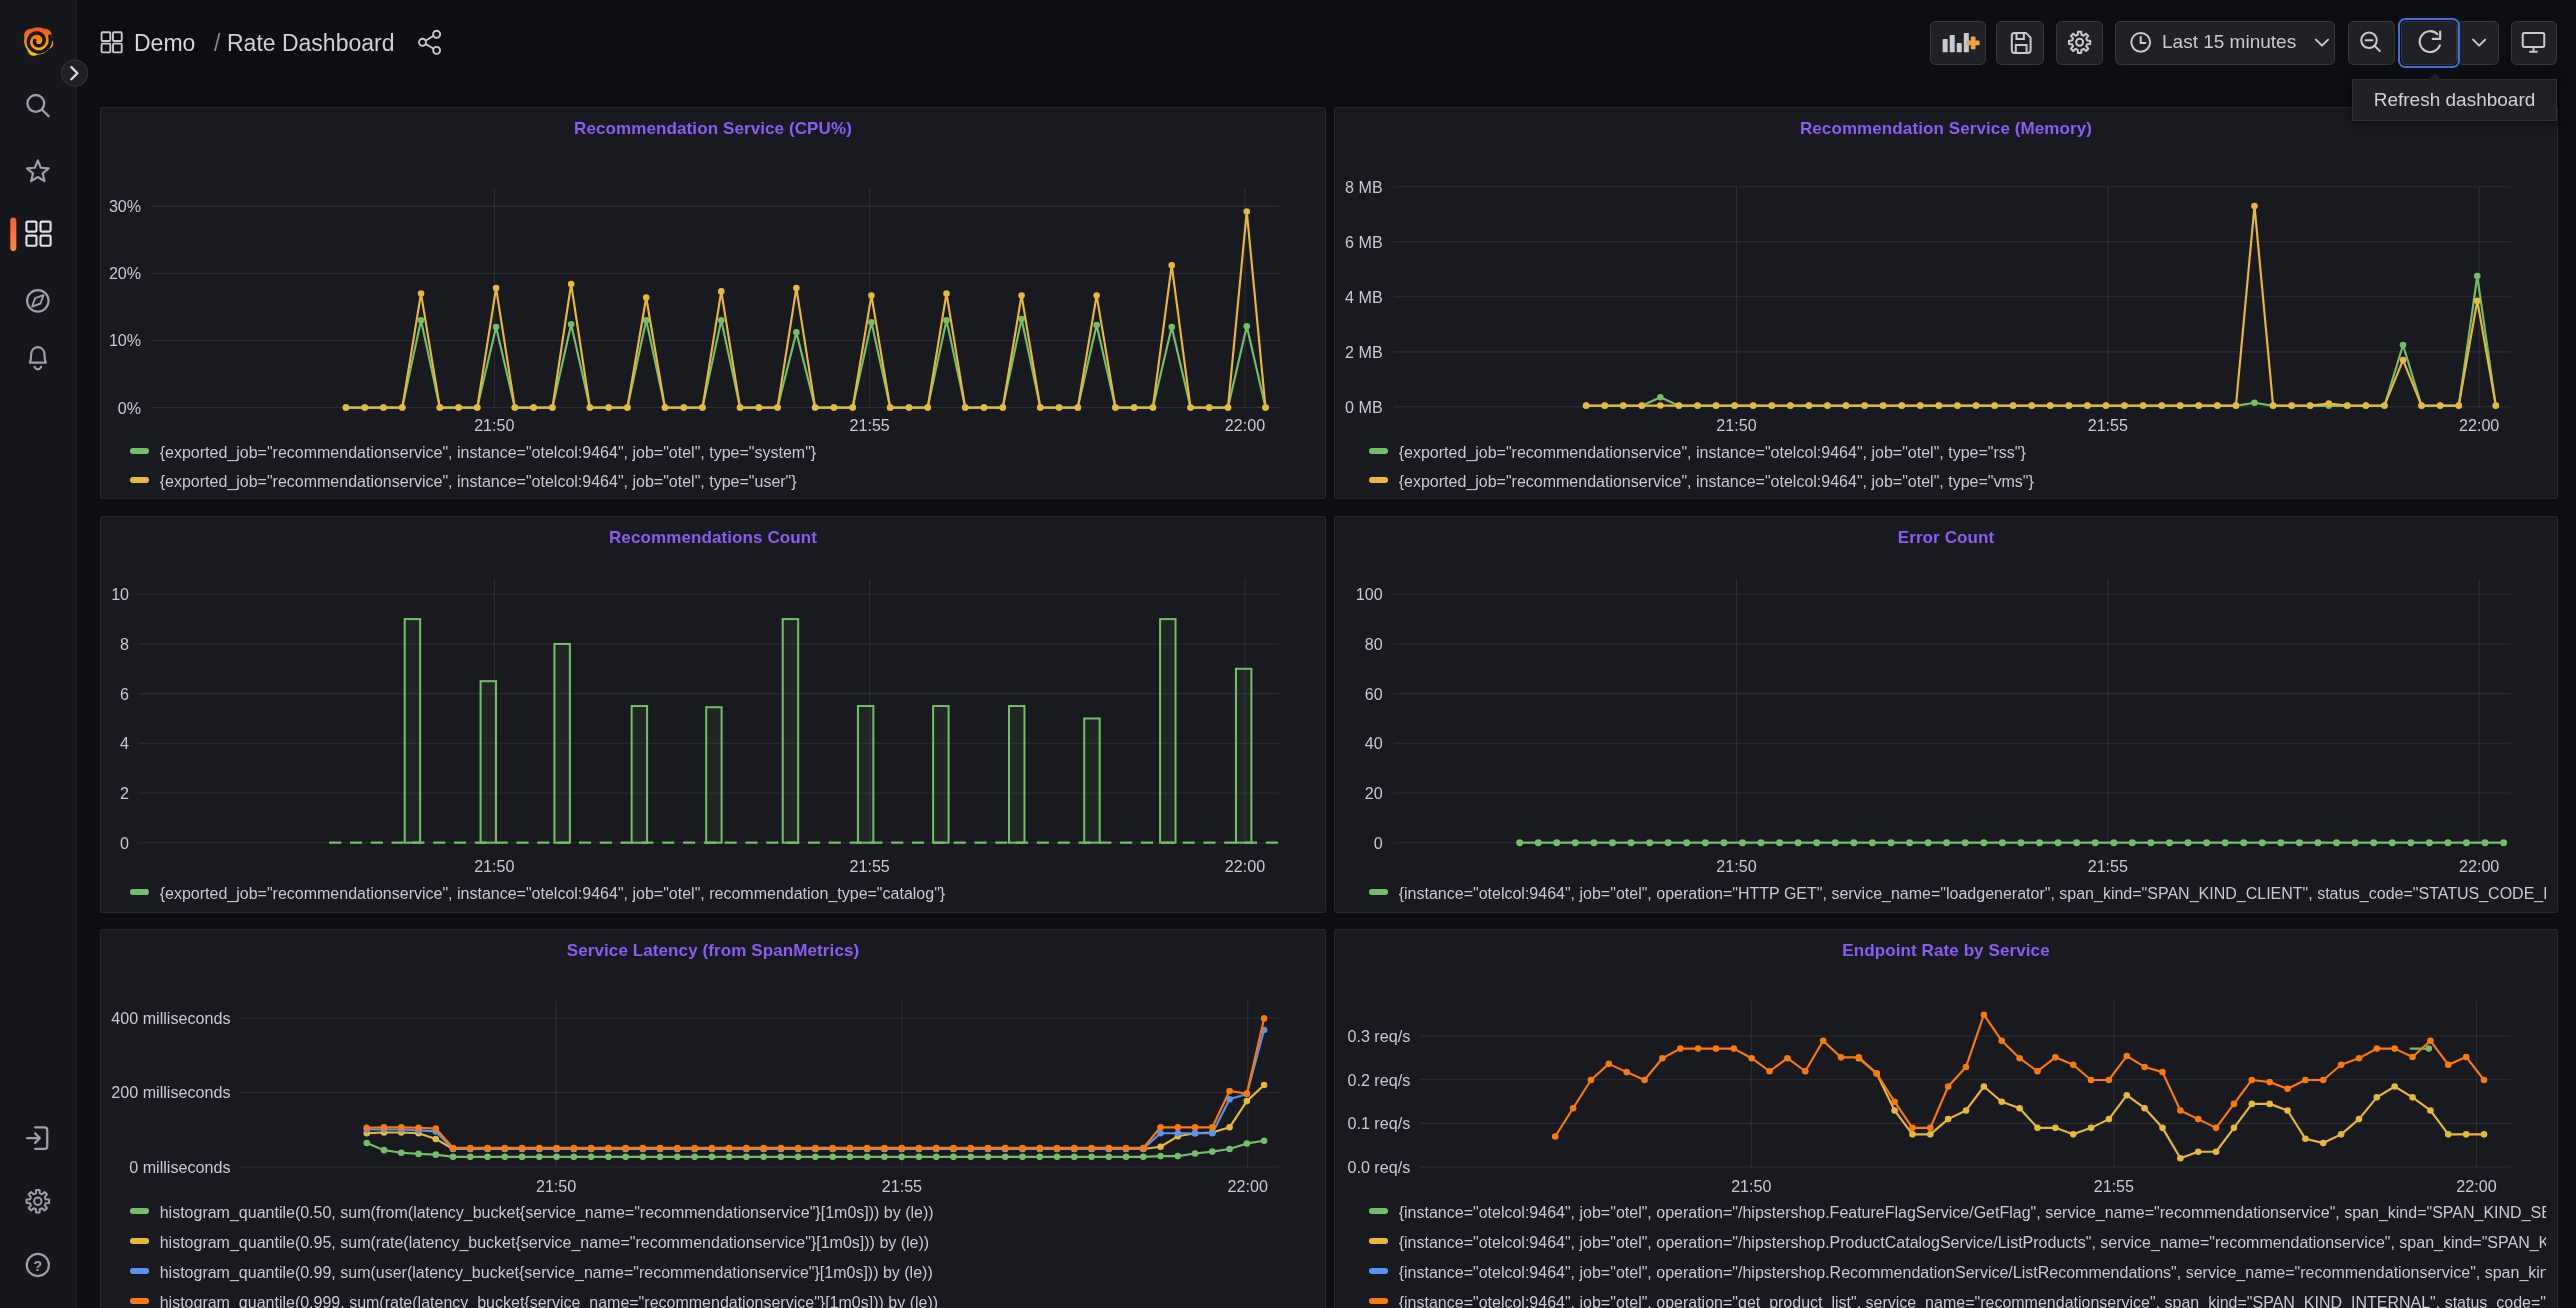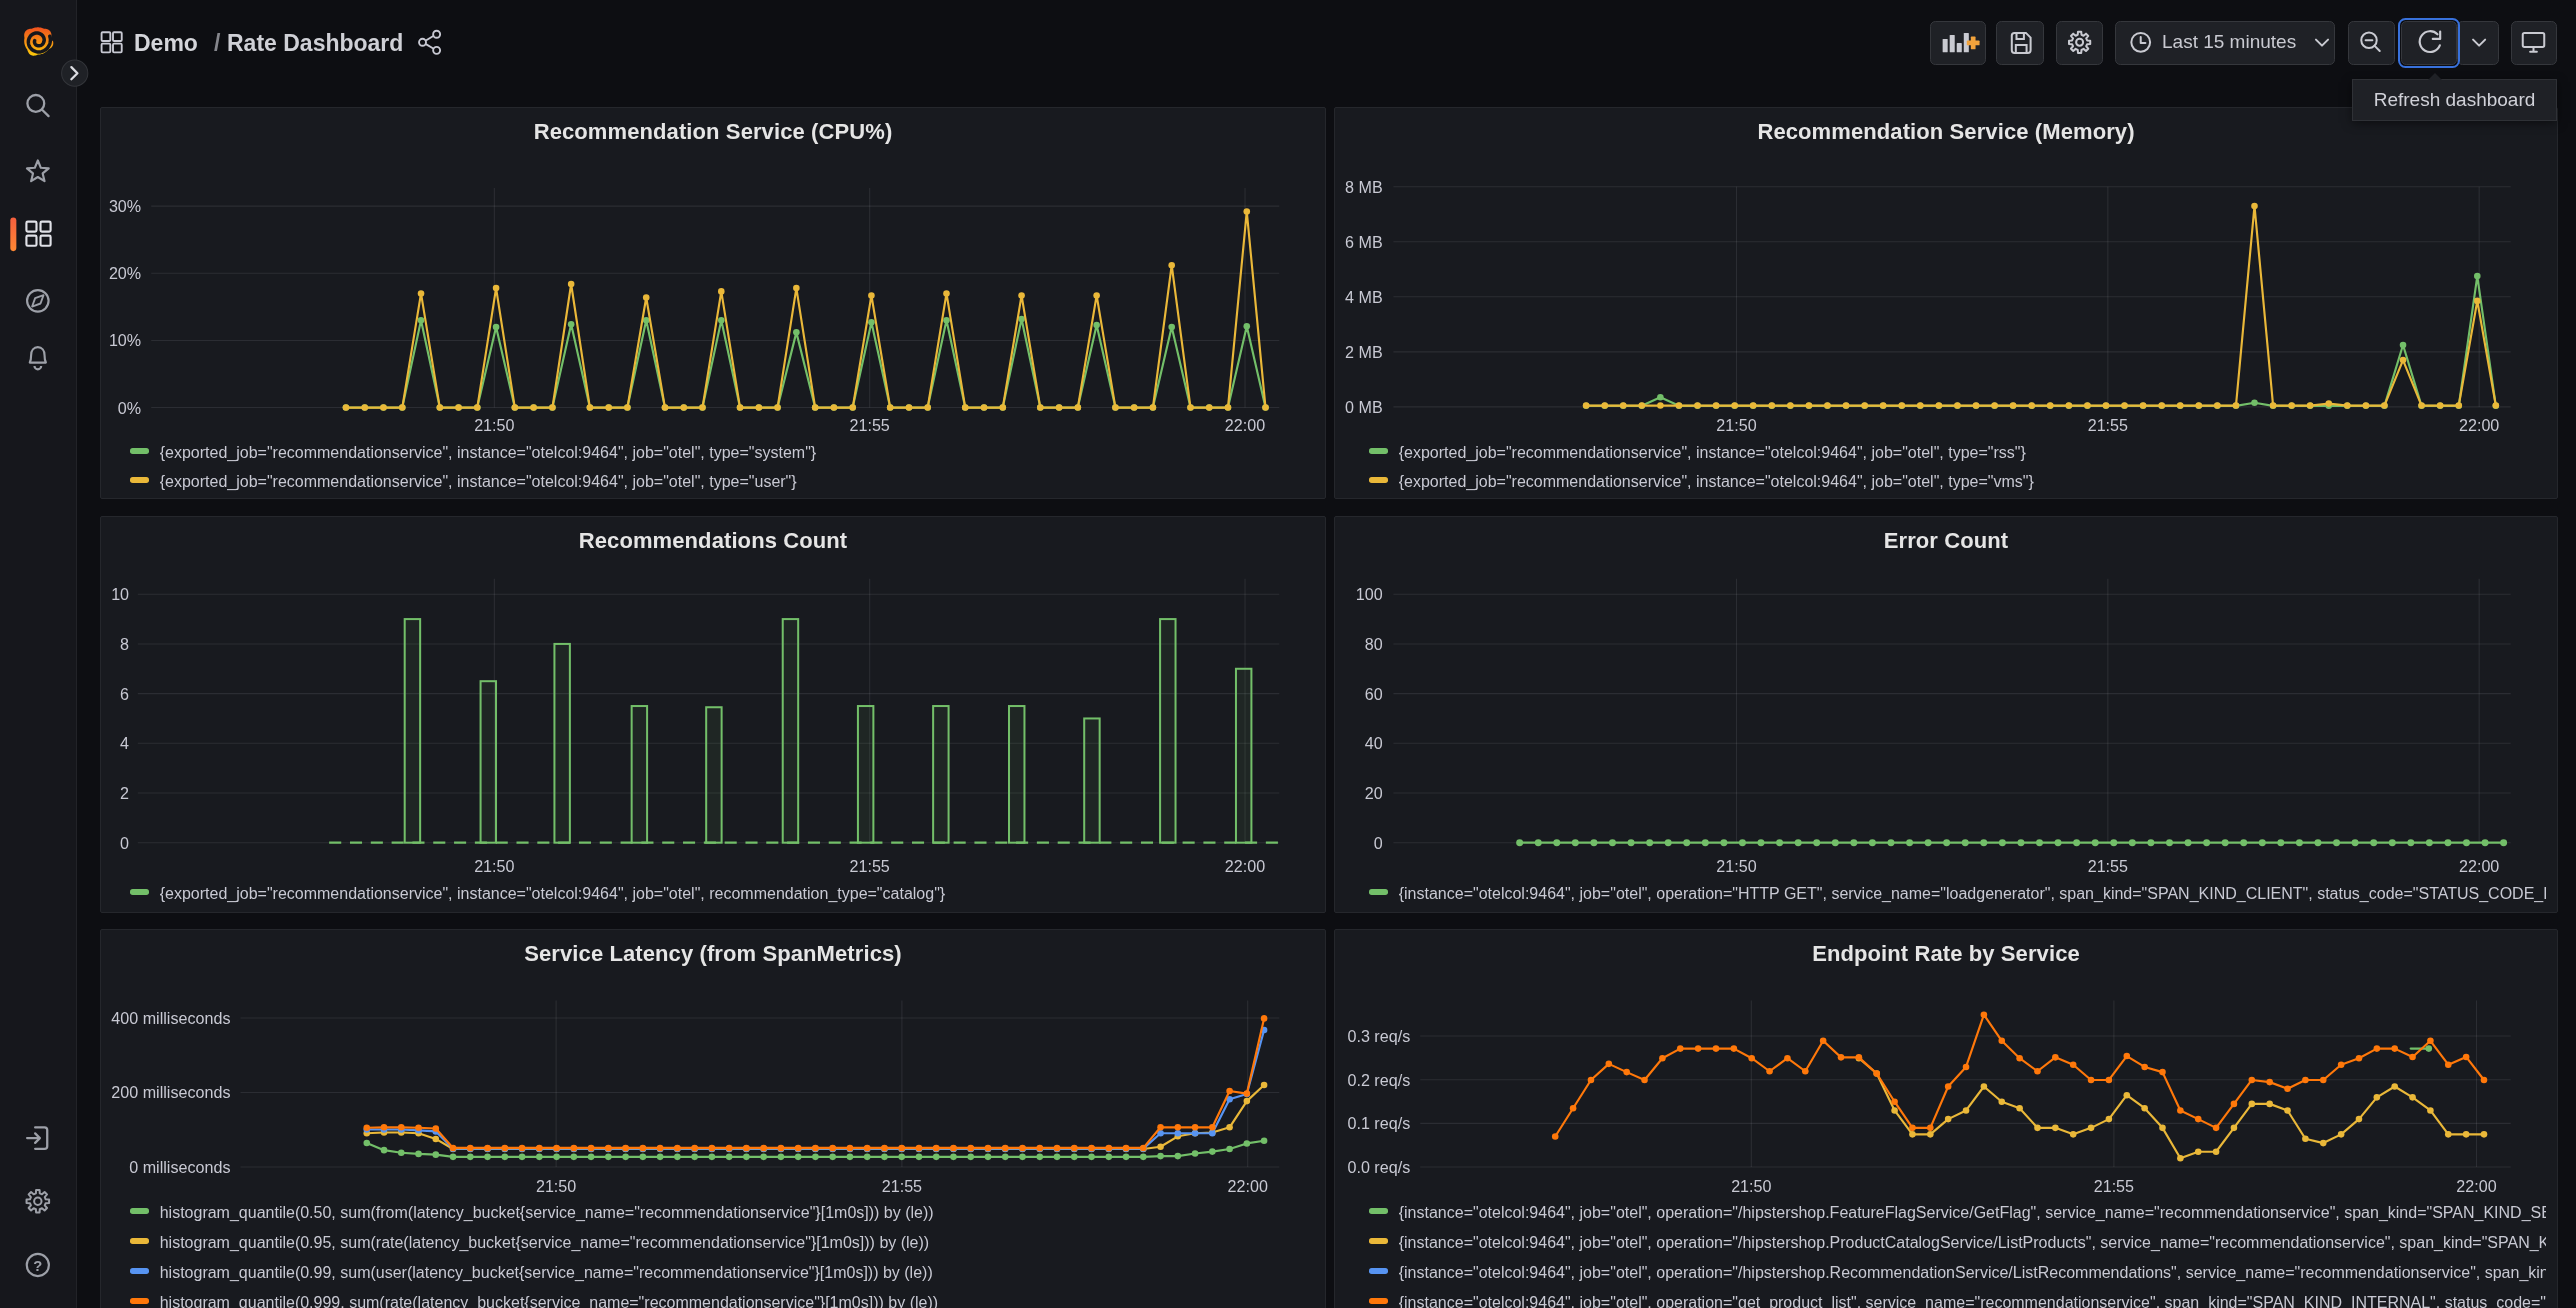--- a/index.html
+++ b/index.html
@@ -1,28 +1,28 @@
 <!DOCTYPE html>
 <html style="font-size:10.7px"><head><meta charset="utf-8"><style>
 * { margin:0; padding:0; box-sizing:border-box; }
 html,body { width:2576px; height:1308px; background:#0d0e12; overflow:hidden;
   font-family:"Liberation Sans", sans-serif; }
 .abs { position:absolute; }
 #page { position:relative; width:2576px; height:1308px; }
 #sidebar { position:absolute; left:0; top:0; width:77px; height:1308px; background:#16171c;
   border-right:0.7px solid #222328; }
 .panel { position:absolute; background:#181a1f; border:0.7px solid #25272c; border-radius:2px; }
-.ptitle { width:100%; text-align:center; margin-top:10.7px; font-size:22px; font-weight:bold;
-  color:#e5e5e5; letter-spacing:0.1px; }
+.ptitle { width:100%; text-align:center; margin-top:10.7px; font-size:17px; font-weight:bold;
+  color:#8b5cf6; letter-spacing:0.1px; }
 .leg { position:absolute; height:21.5px; overflow:hidden; white-space:nowrap; font-size:16px;
   color:#c8c9d3; line-height:21.5px; }
 .lmark { display:inline-block; width:19px; height:6px; border-radius:2.7px; vertical-align:middle;
   margin-right:10.7px; margin-bottom:2.7px; }
 .ltxt { vertical-align:middle; }
-.crumb { position:absolute; top:29.5px; font-size:23px; color:#d8d9e0;font-weight:bold; }
+.crumb { position:absolute; top:29.5px; font-size:23px; color:#d8d9e0; }
 .navbtn { position:absolute; top:21px; height:44px; background:#1f2126; border:0.7px solid #35373c;
   border-radius:5.4px; }
 .navtxt { position:absolute; top:21px; height:44px; line-height:42px; font-size:19px; color:#c9cad1;text-align:center; }
 #focus { position:absolute; left:2398px; top:17.5px; width:62px; height:50px; border:2.4px solid #3871dc;
   border-radius:7.4px; }
 #tooltip { position:absolute; left:2352px; top:79px; width:205px; height:42px; background:#1f2126;
   border:0.7px solid #2f3136; border-radius:0; color:#d0d1d8; font-size:19px; text-align:center;
   line-height:40px; box-shadow:0 2.7px 9.4px rgba(0,0,0,0.5); }
 #tooltip:before { content:""; position:absolute; left:75px; top:-7.4px; width:0; height:0;
   border-left:7.4px solid transparent; border-right:7.4px solid transparent;

